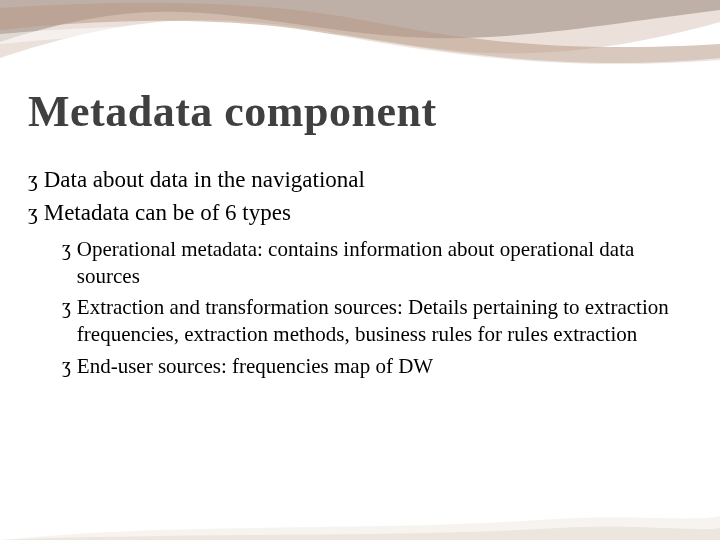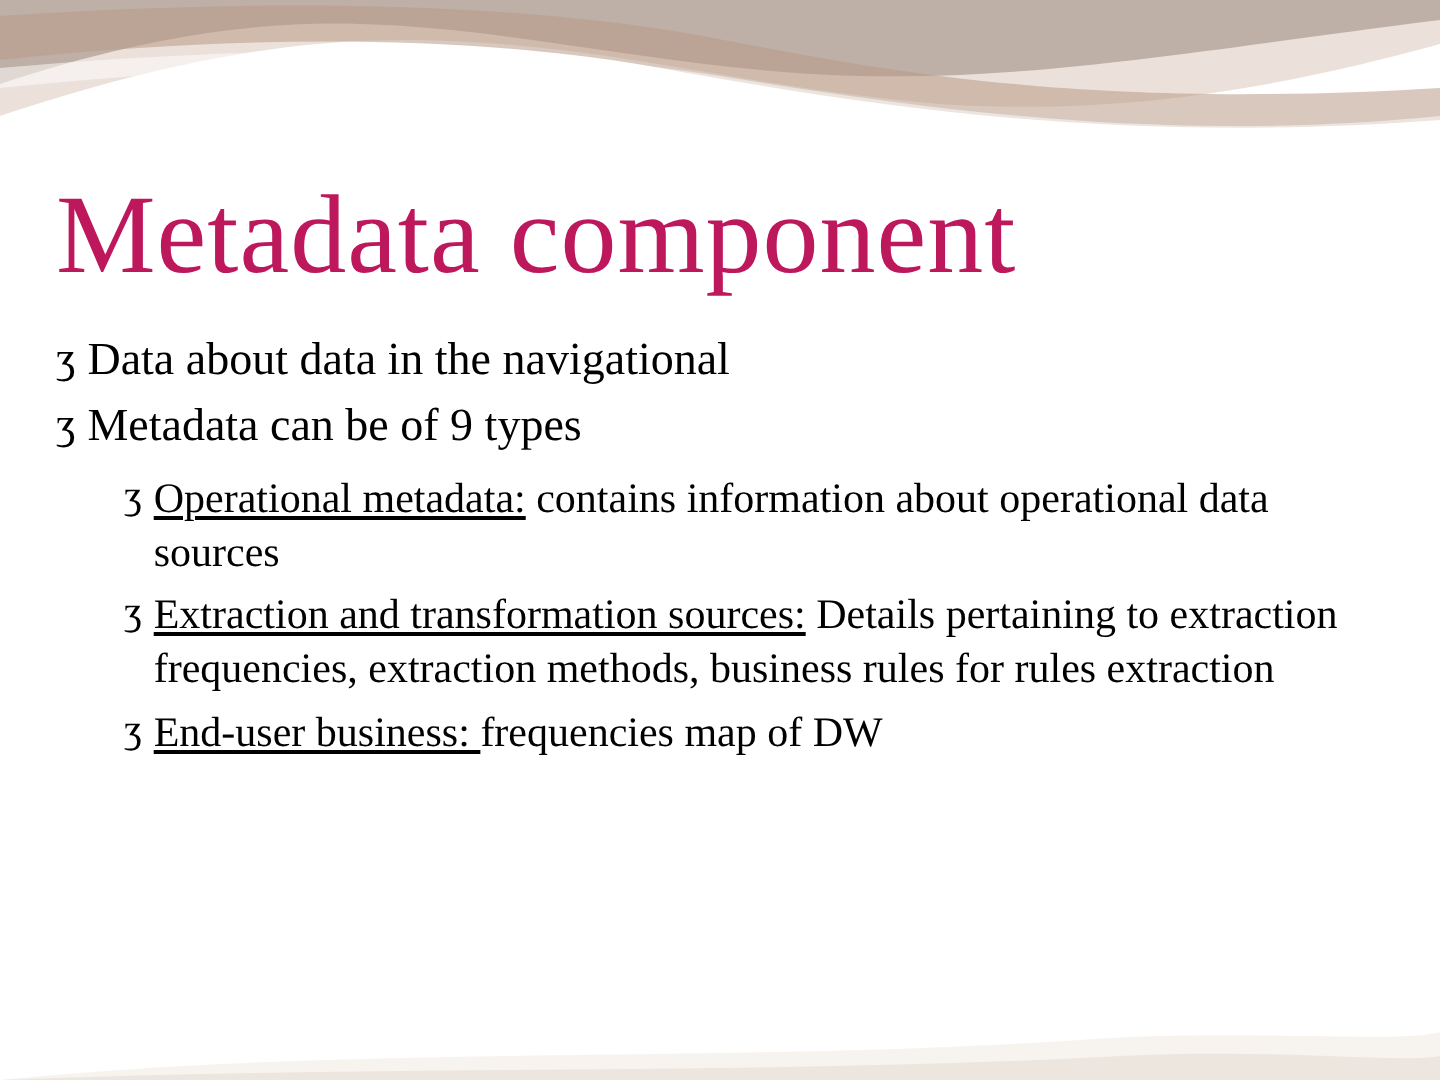--- a/index.html
+++ b/index.html
@@ -33,23 +33,23 @@
     bottom: 0;
     right: 0;
     width: 720px;
     height: 48px;
     pointer-events: none;
   }
   .title {
     position: absolute;
     top: 86px;
     left: 28px;
-    font-size: 56px;
-    color: #be185d;
-    font-weight: 400;
+    font-size: 44px;
+    color: #404040;
+    font-weight: 700;
     letter-spacing: 0.5px;
   }
   .content {
     position: absolute;
     top: 166px;
     left: 28px;
     width: 660px;
     color: #000;
   }
   .lvl1 {
@@ -75,21 +75,20 @@
     margin-right: 6px;
     font-family: 'Segoe Script', 'Comic Sans MS', cursive;
     font-size: 0.95em;
     line-height: 1.25;
     color: #000;
   }
   .text {
     flex: 1 1 auto;
   }
   .u {
-    text-decoration: underline;
   }
 </style>
 </head>
 <body>
 
 <div class="slide">
 
   <svg class="top-deco" viewBox="0 0 720 90" preserveAspectRatio="none">
     <path d="M0,0 L720,0 L720,10 C600,25 520,40 430,38 C340,36 260,14 180,12 C120,10 60,22 0,42 Z" fill="#5a4a42" opacity="0.55"></path>
     <path d="M0,0 L720,0 L720,22 C640,44 560,58 470,52 C370,44 300,20 200,20 C130,20 60,38 0,58 Z" fill="#d8c4b6" opacity="0.5"></path>
@@ -101,41 +100,41 @@
 
   <div class="content">
 
     <div class="lvl1">
       <span class="bullet">ʒ</span>
       <span class="text">Data about data in the navigational</span>
     </div>
 
     <div class="lvl1">
       <span class="bullet">ʒ</span>
-      <span class="text">Metadata can be of 9 types</span>
+      <span class="text">Metadata can be of 6 types</span>
     </div>
 
     <div class="lvl2 first">
       <span class="bullet">ʒ</span>
       <span class="text">
         <span class="u">Operational metadata:</span><span> contains information about operational data sources</span>
       </span>
     </div>
 
     <div class="lvl2">
       <span class="bullet">ʒ</span>
       <span class="text">
         <span class="u">Extraction and transformation sources:</span><span> Details pertaining to extraction  frequencies, extraction methods, business rules for rules extraction</span>
       </span>
     </div>
 
     <div class="lvl2">
       <span class="bullet">ʒ</span>
       <span class="text">
-        <span class="u">End-user business: </span><span>frequencies map of DW</span>
+        <span class="u">End-user sources: </span><span>frequencies map of DW</span>
       </span>
     </div>
 
   </div>
 
   <svg class="bottom-deco" viewBox="0 0 720 48" preserveAspectRatio="none">
     <path d="M0,48 C180,30 360,40 540,28 C620,22 700,30 720,24 L720,48 Z" fill="#e8ded2" opacity="0.35"></path>
     <path d="M0,48 C200,40 380,46 560,36 C640,32 700,40 720,36 L720,48 Z" fill="#d0c0ae" opacity="0.25"></path>
   </svg>
 

